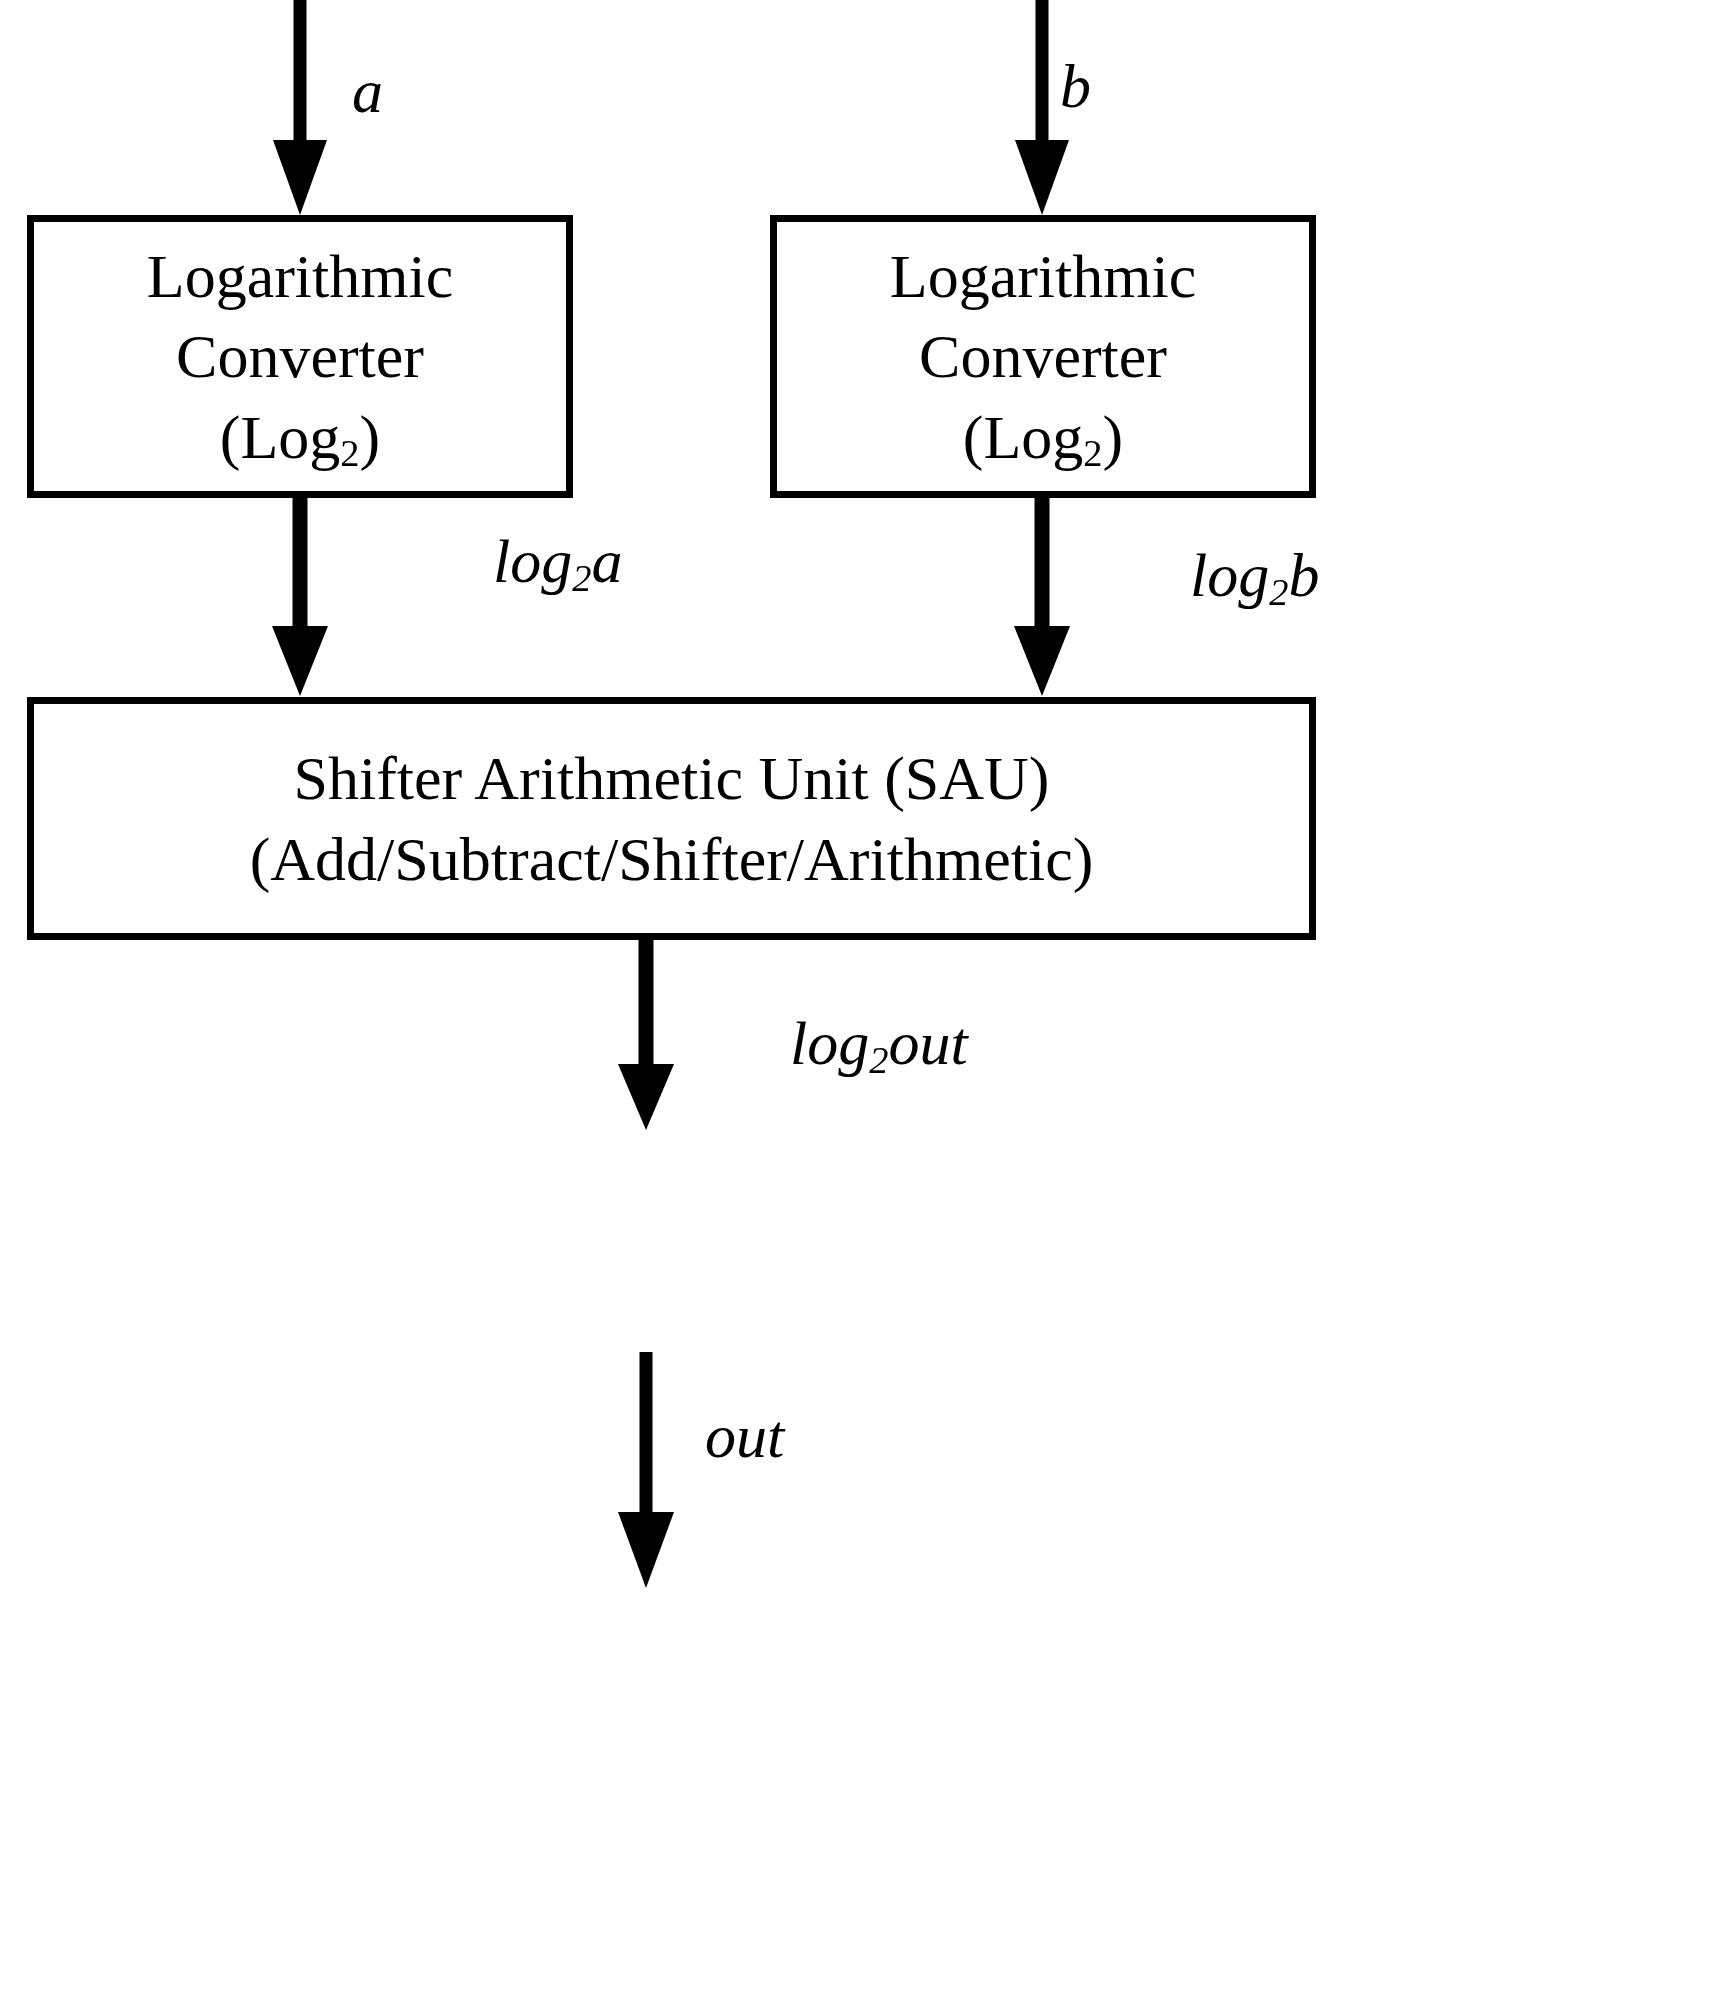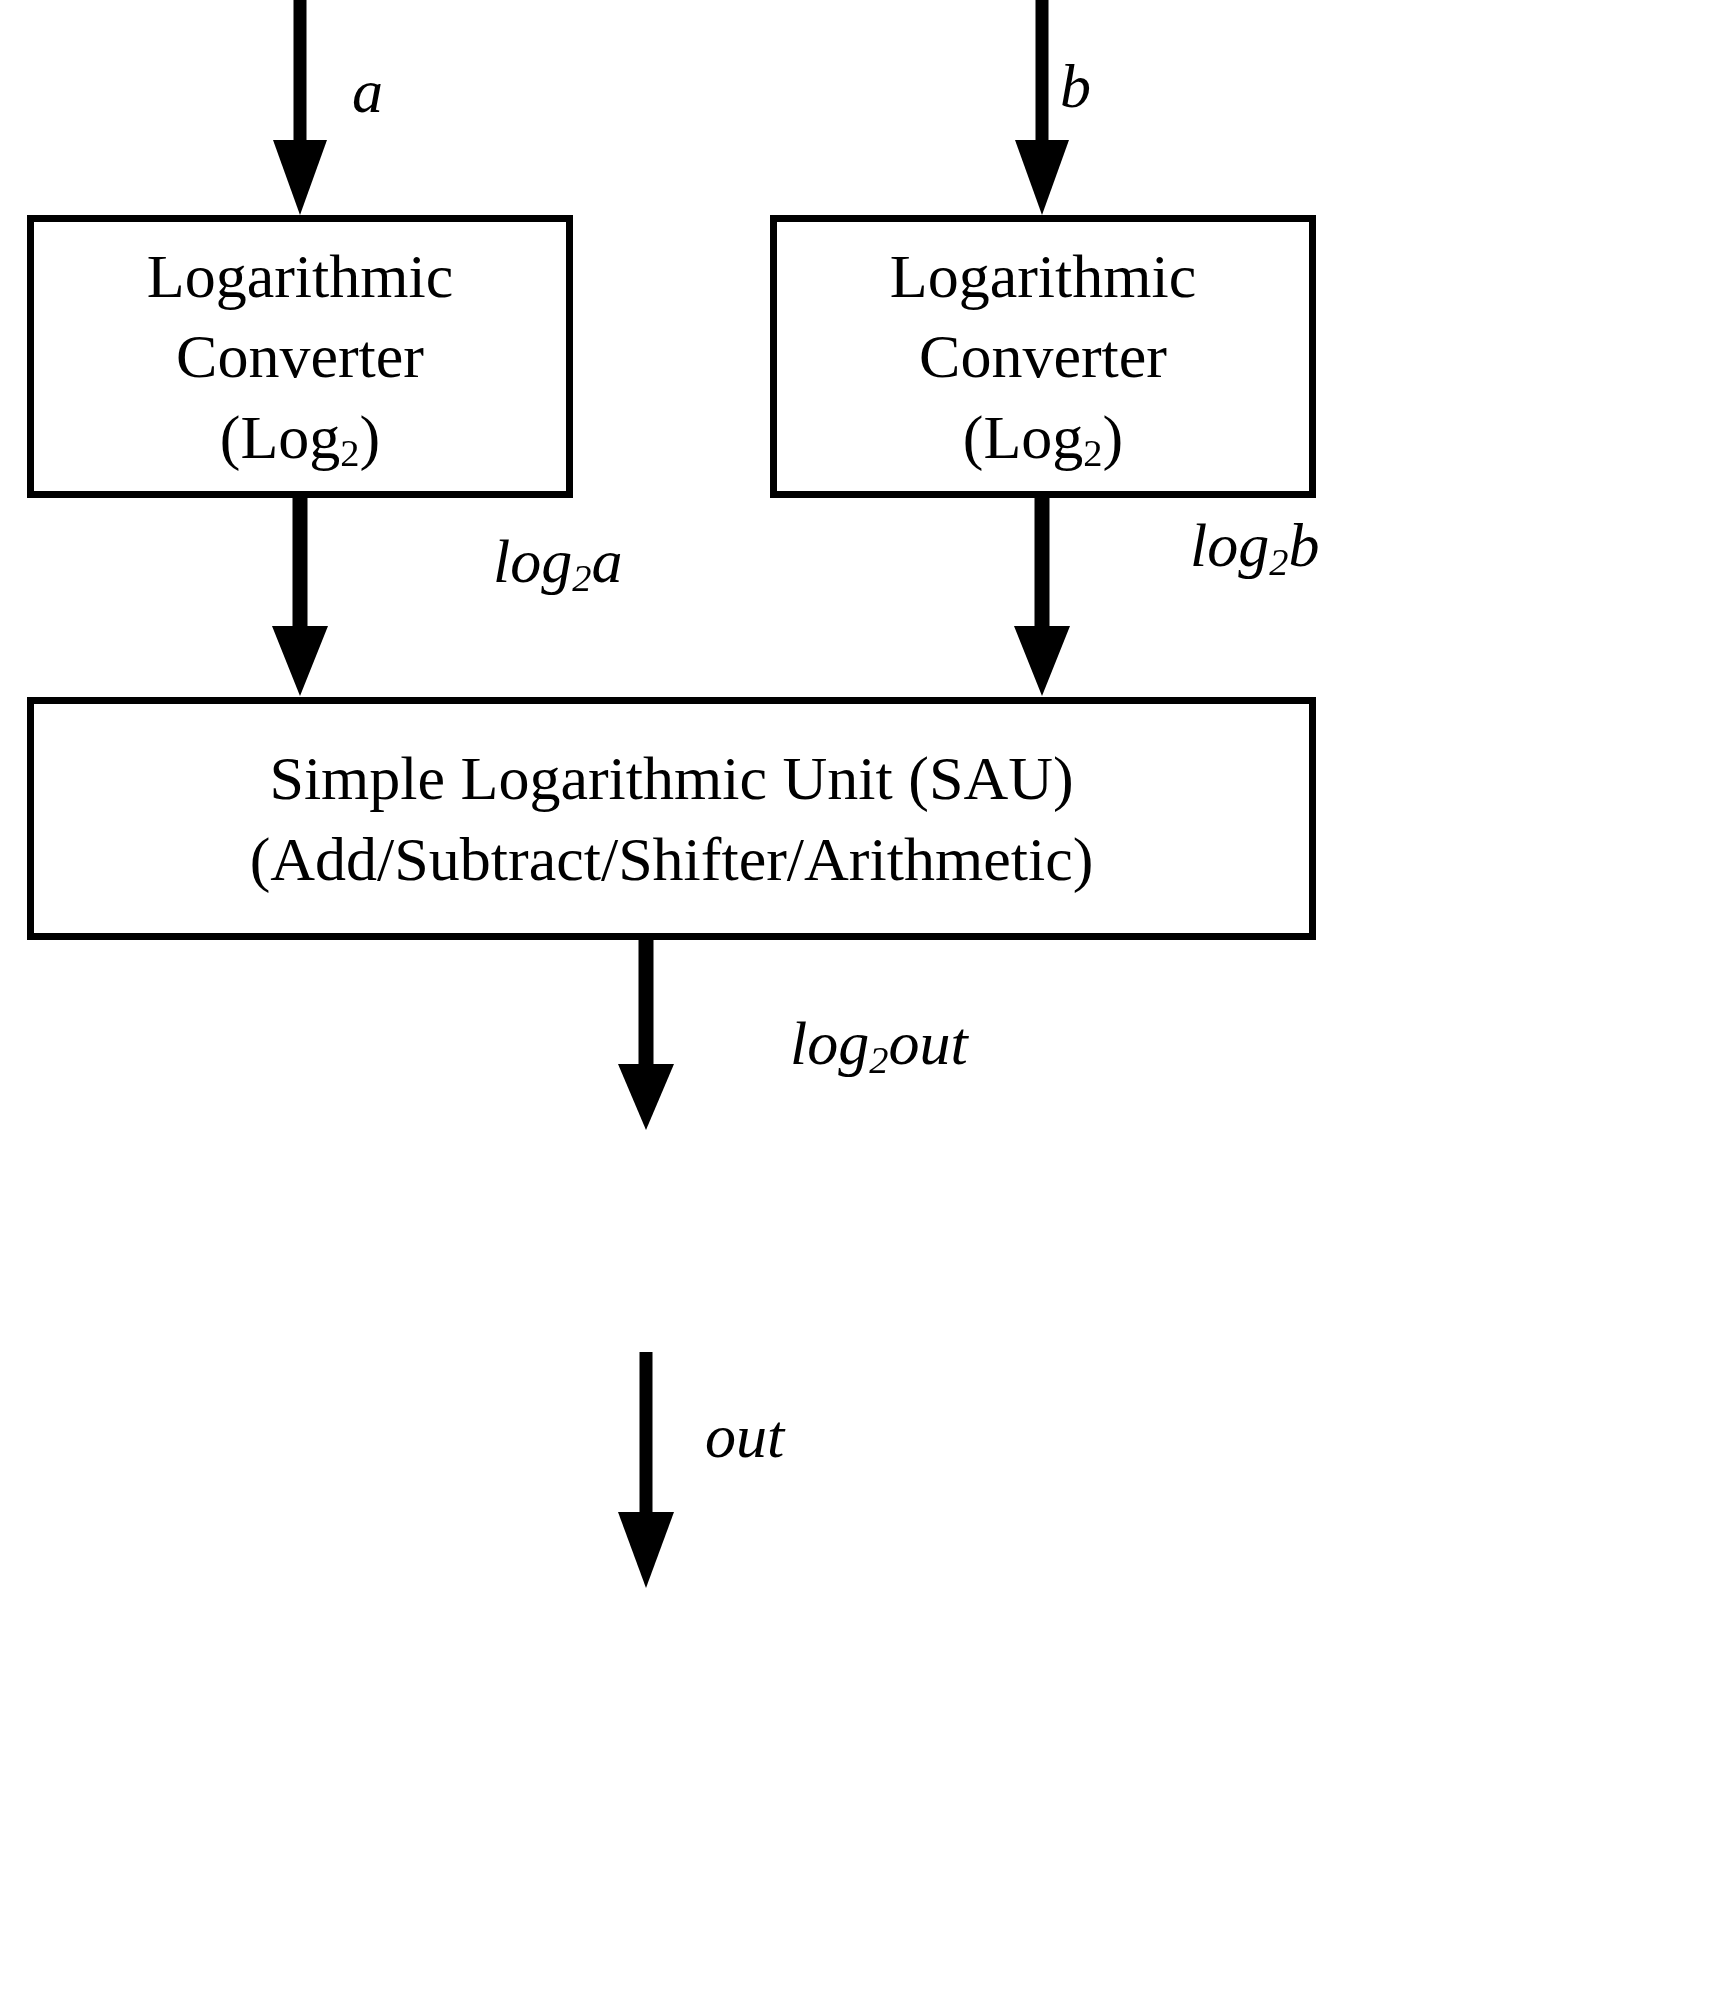--- a/index.html
+++ b/index.html
@@ -104,26 +104,26 @@
     <polygon points="45,202 17,132 73,132" fill="#000"></polygon>
   </svg>
   <div class="label" style="left:448px; top:530px;margin-left:45px;">
     <span>log</span><sub>2</sub><span>a</span>
   </div>
 
   <svg class="arrow-svg" style="left:997px; top:494px; width:90px; height:205px;" viewBox="0 0 90 205">
     <line x1="45" y1="0" x2="45" y2="140" stroke="#000" stroke-width="15"></line>
     <polygon points="45,202 17,132 73,132" fill="#000"></polygon>
   </svg>
-  <div class="label" style="left:1190px; top:514px;">
+  <div class="label" style="left:1190px; top:544px;">
     <span>log</span><sub>2</sub><span>b</span>
   </div>
 
   <div class="box sau-box" style="left:27px; top:697px; width:1289px; height:243px;">
-    <div class="box-line">Simple Logarithmic Unit (SAU)</div>
+    <div class="box-line">Shifter Arithmetic Unit (SAU)</div>
     <div class="box-line">(Add/Subtract/Shifter/Arithmetic)</div>
   </div>
 
   <svg class="arrow-svg" style="left:601px; top:936px; width:90px; height:196px;" viewBox="0 0 90 196">
     <line x1="45" y1="0" x2="45" y2="135" stroke="#000" stroke-width="15"></line>
     <polygon points="45,194 17,128 73,128" fill="#000"></polygon>
   </svg>
   <div class="label" style="left:790px; top:976px;margin-top:36px;">
     <span>log</span><sub>2</sub><span>out</span>
   </div>

